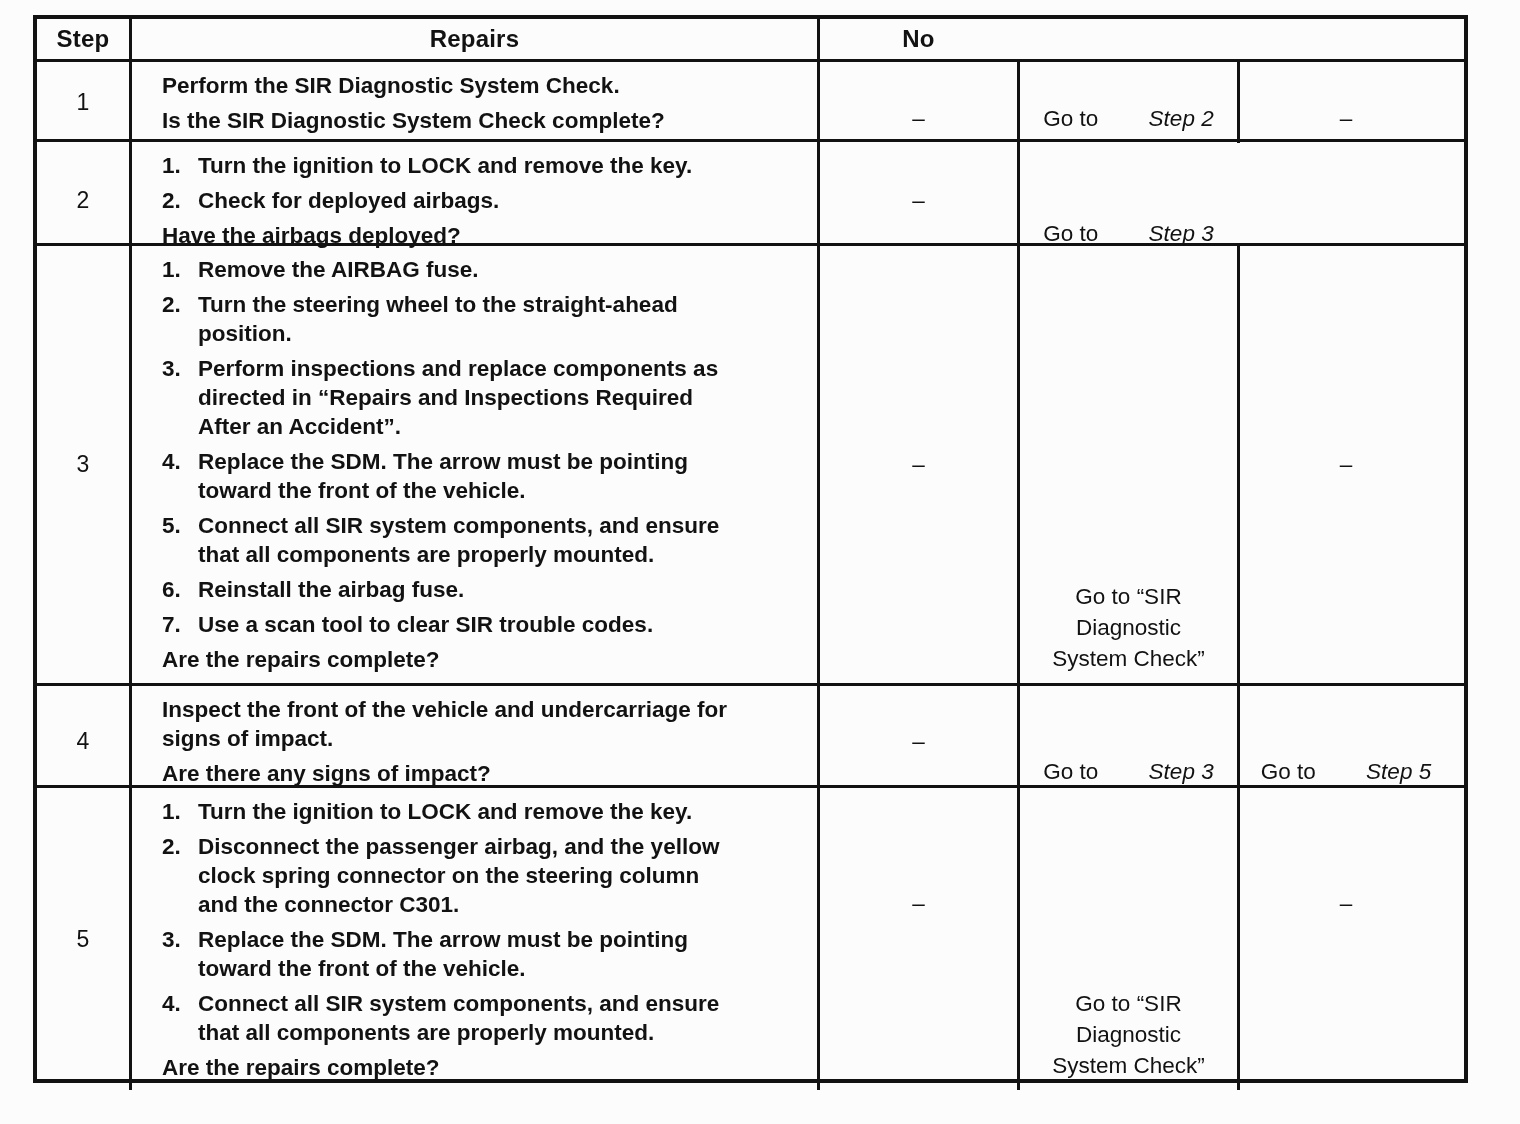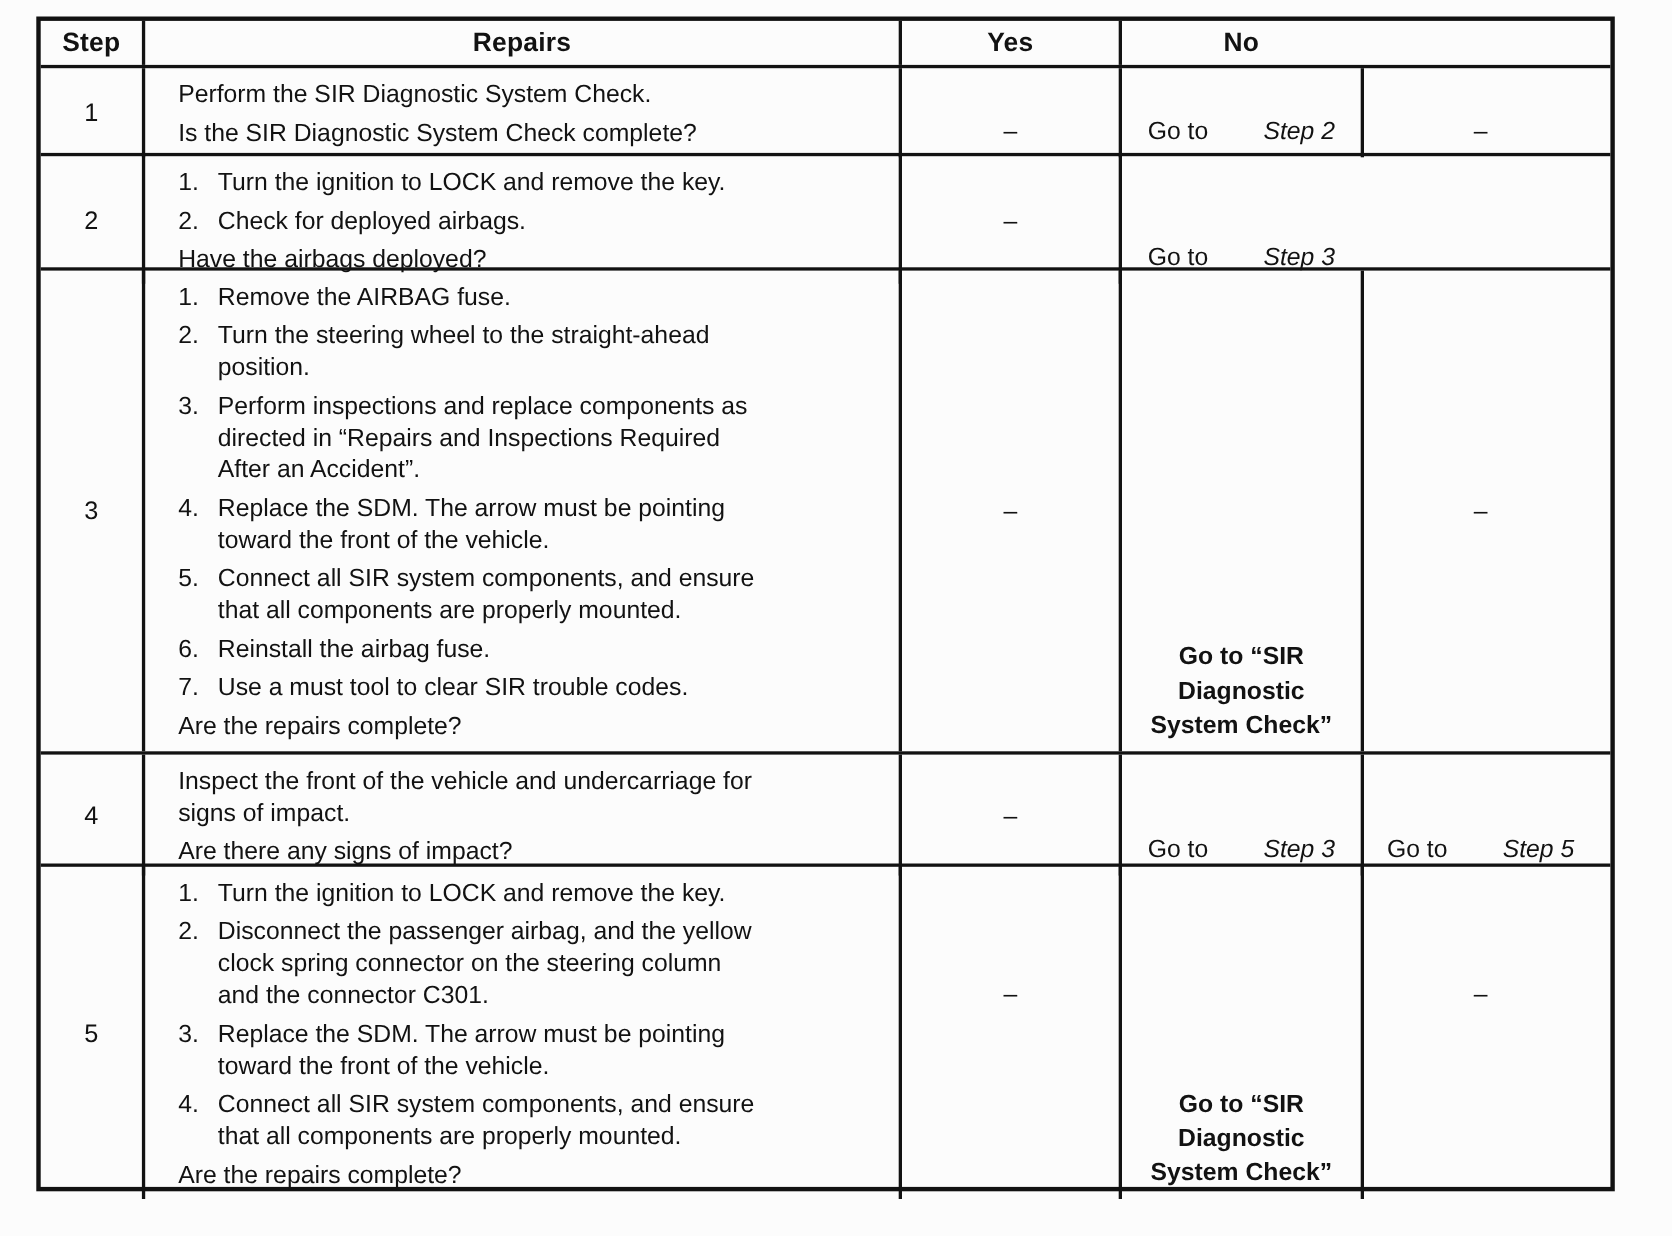--- a/index.html
+++ b/index.html
@@ -49,54 +49,52 @@
   .step-cell {
     align-items:center;
     justify-content:center;
     font-size:23px;
   }
   .action-cell {
     padding:9px 12px 8px 30px;
     font-size:22.5px;
     line-height:29px;
     justify-content:flex-start;
+    font-weight:bold;
   }
   .action-line { display:flex; margin-bottom:6px; }
   .action-line:last-child { margin-bottom:0; }
   .action-line .num { width:36px; flex:none; }
   .action-line .txt { flex:1; white-space:pre-line; }
 
   .value-cell, .yes-cell, .no-cell {
     align-items:center;
     text-align:center;
     font-size:22.5px;
     line-height:31px;
     padding-left:6px; padding-right:6px;
   }
   .v-center { justify-content:center; }
   .v-bottom { justify-content:flex-end; padding-bottom:9px; }
   .v-high   { justify-content:flex-start; padding-top:100px; }
 
   .goto i { font-style:italic;margin-left:44px; }
-  .preline { white-space:pre-line;font-weight:bold; }
+  .preline { white-space:pre-line; }
 </style>
 </head>
 <body>
 
 <div class="diag-table">
 
   <div class="row header">
     <div class="cell">
         <span>Step</span>
       </div>
     <div class="cell">
         <span>Repairs</span>
-      </div>
-    <div class="cell">
-        <span>Yes</span>
       </div>
     <div class="cell">
         <span>No</span>
       </div>
   </div>
 
   <div class="row r1">
     <div class="cell step-cell">
         <span>1</span>
       </div>
@@ -173,21 +171,21 @@
           <span class="num">5.</span>
           <span class="txt">Connect all SIR system components, and ensure
 that all components are properly mounted.</span>
         </div>
         <div class="action-line">
           <span class="num">6.</span>
           <span class="txt">Reinstall the airbag fuse.</span>
         </div>
         <div class="action-line">
           <span class="num">7.</span>
-          <span class="txt">Use a must tool to clear SIR trouble codes.</span>
+          <span class="txt">Use a scan tool to clear SIR trouble codes.</span>
         </div>
         <div class="action-line">
           <span class="txt">Are the repairs complete?</span>
         </div>
       </div>
     <div class="cell value-cell v-center">
         <span>–</span>
       </div>
     <div class="cell yes-cell v-bottom">
         <span class="preline">Go to “SIR

